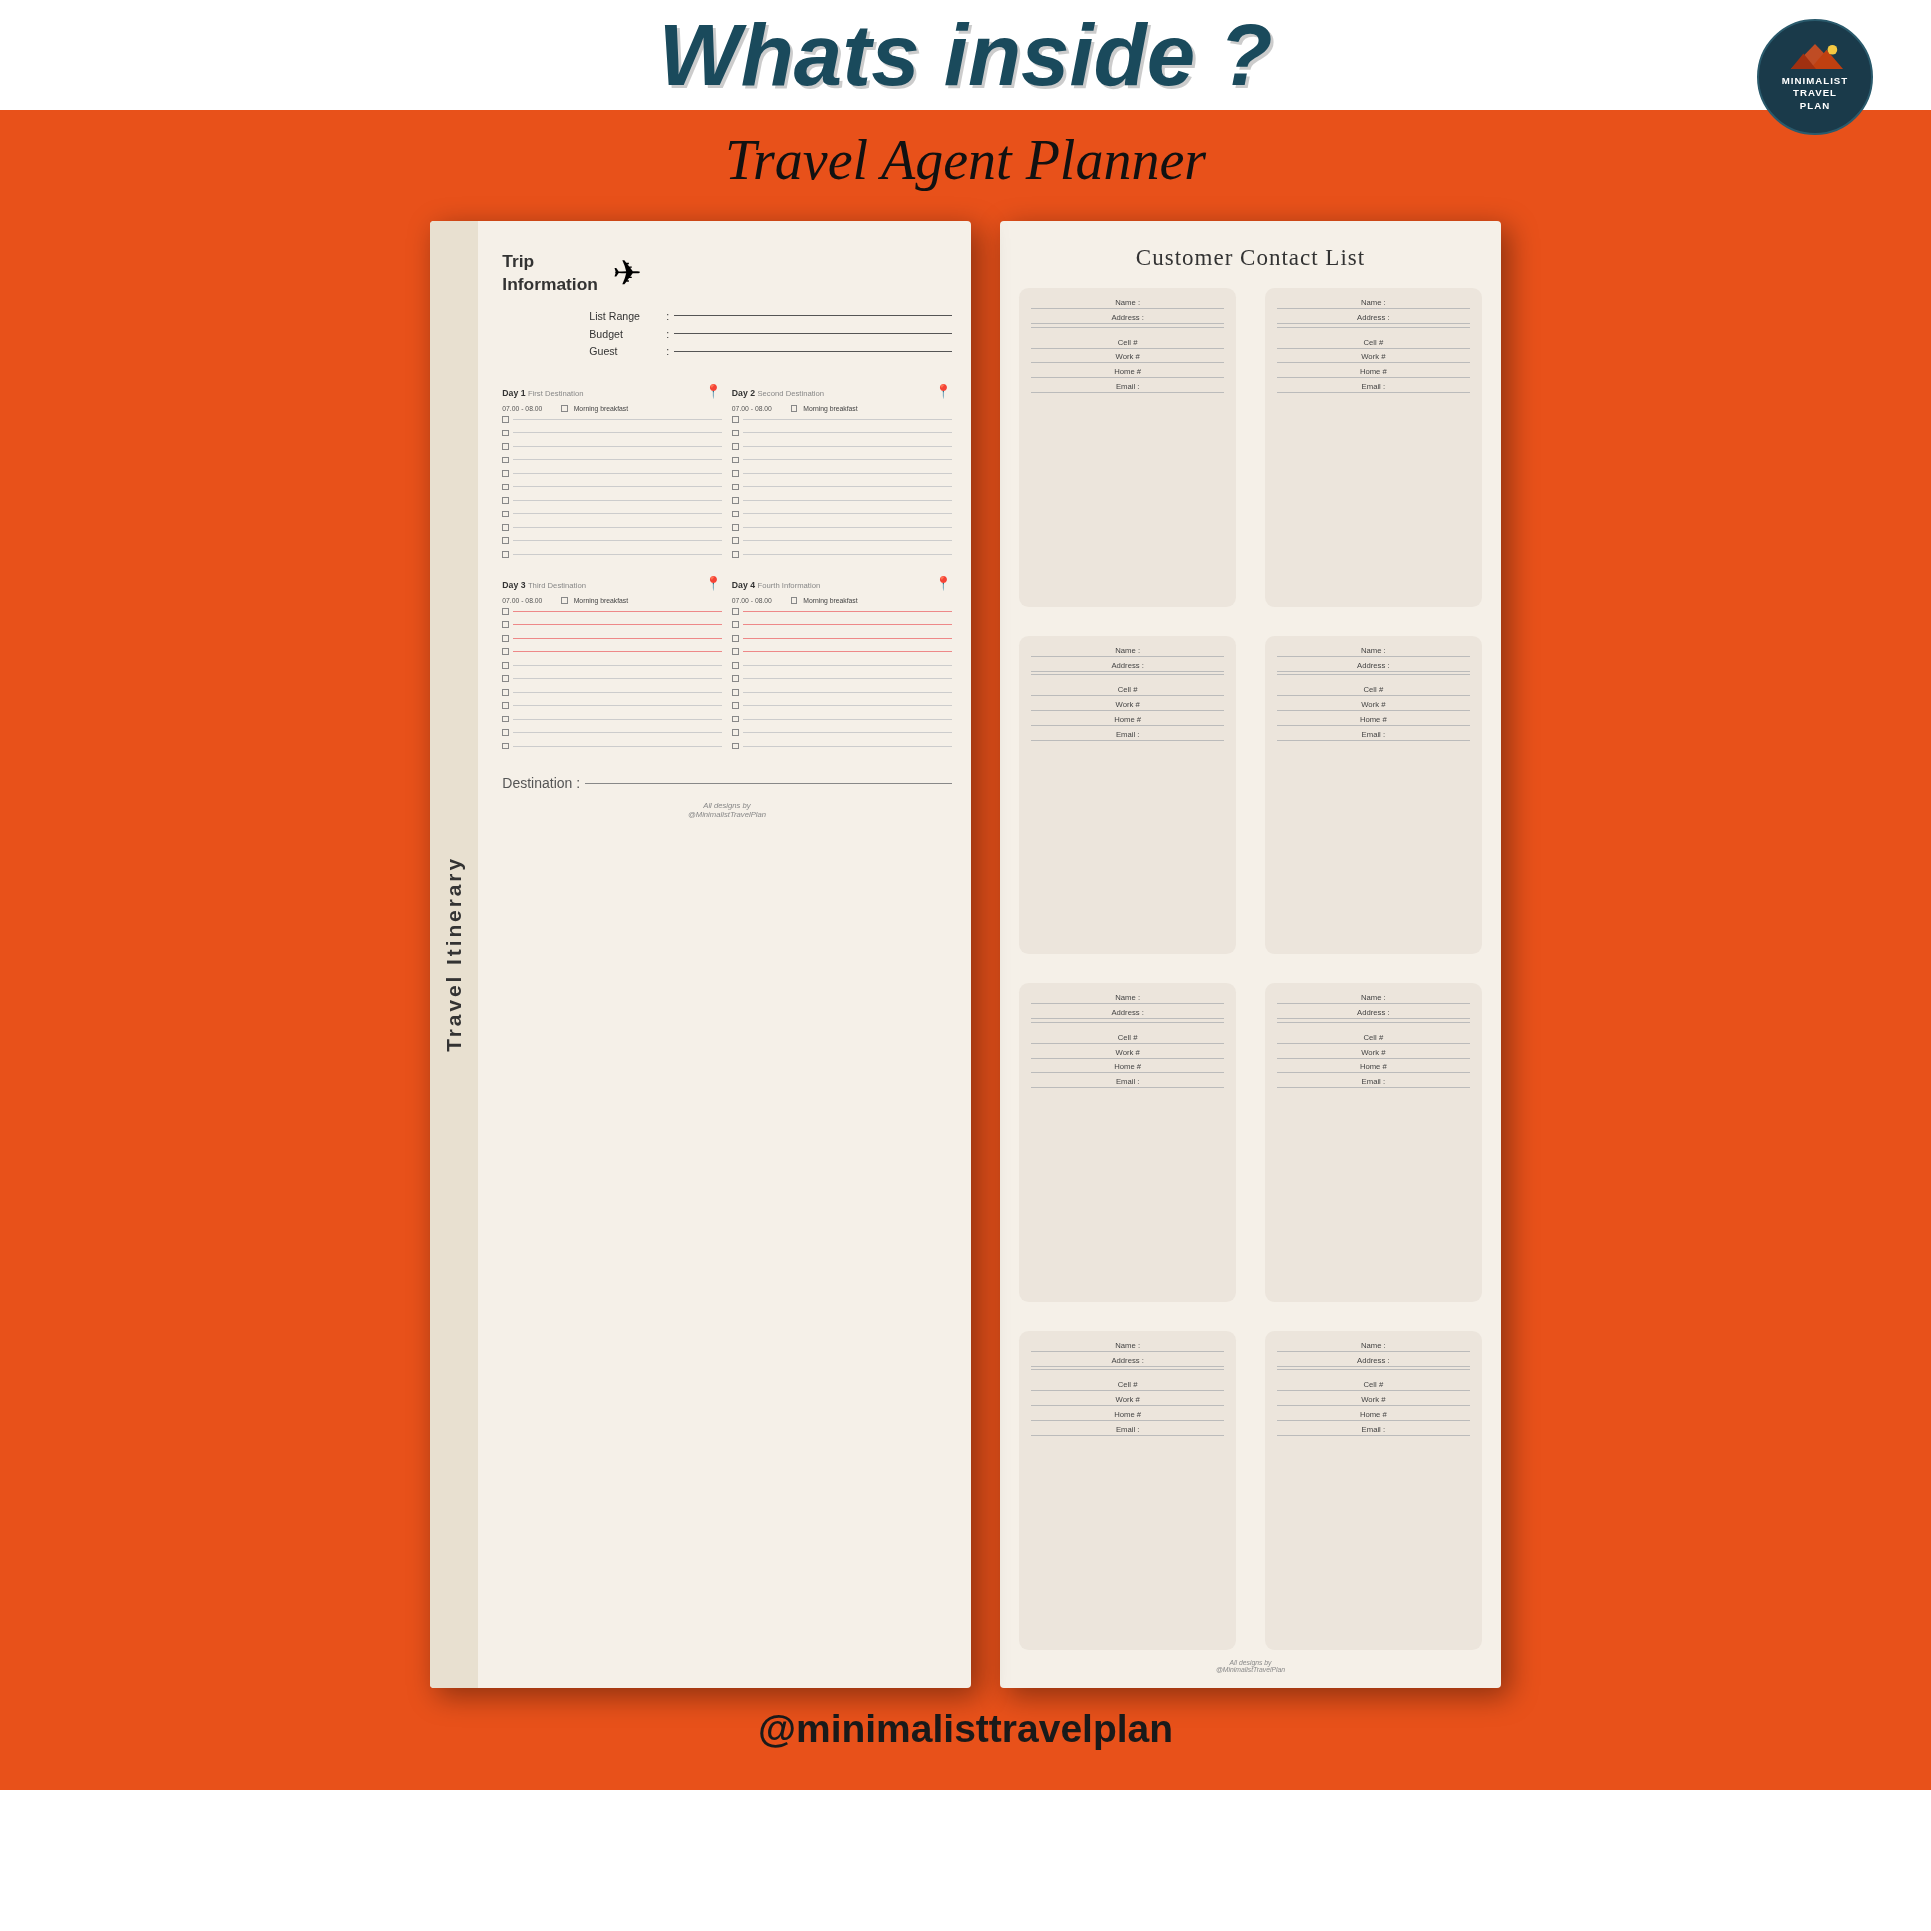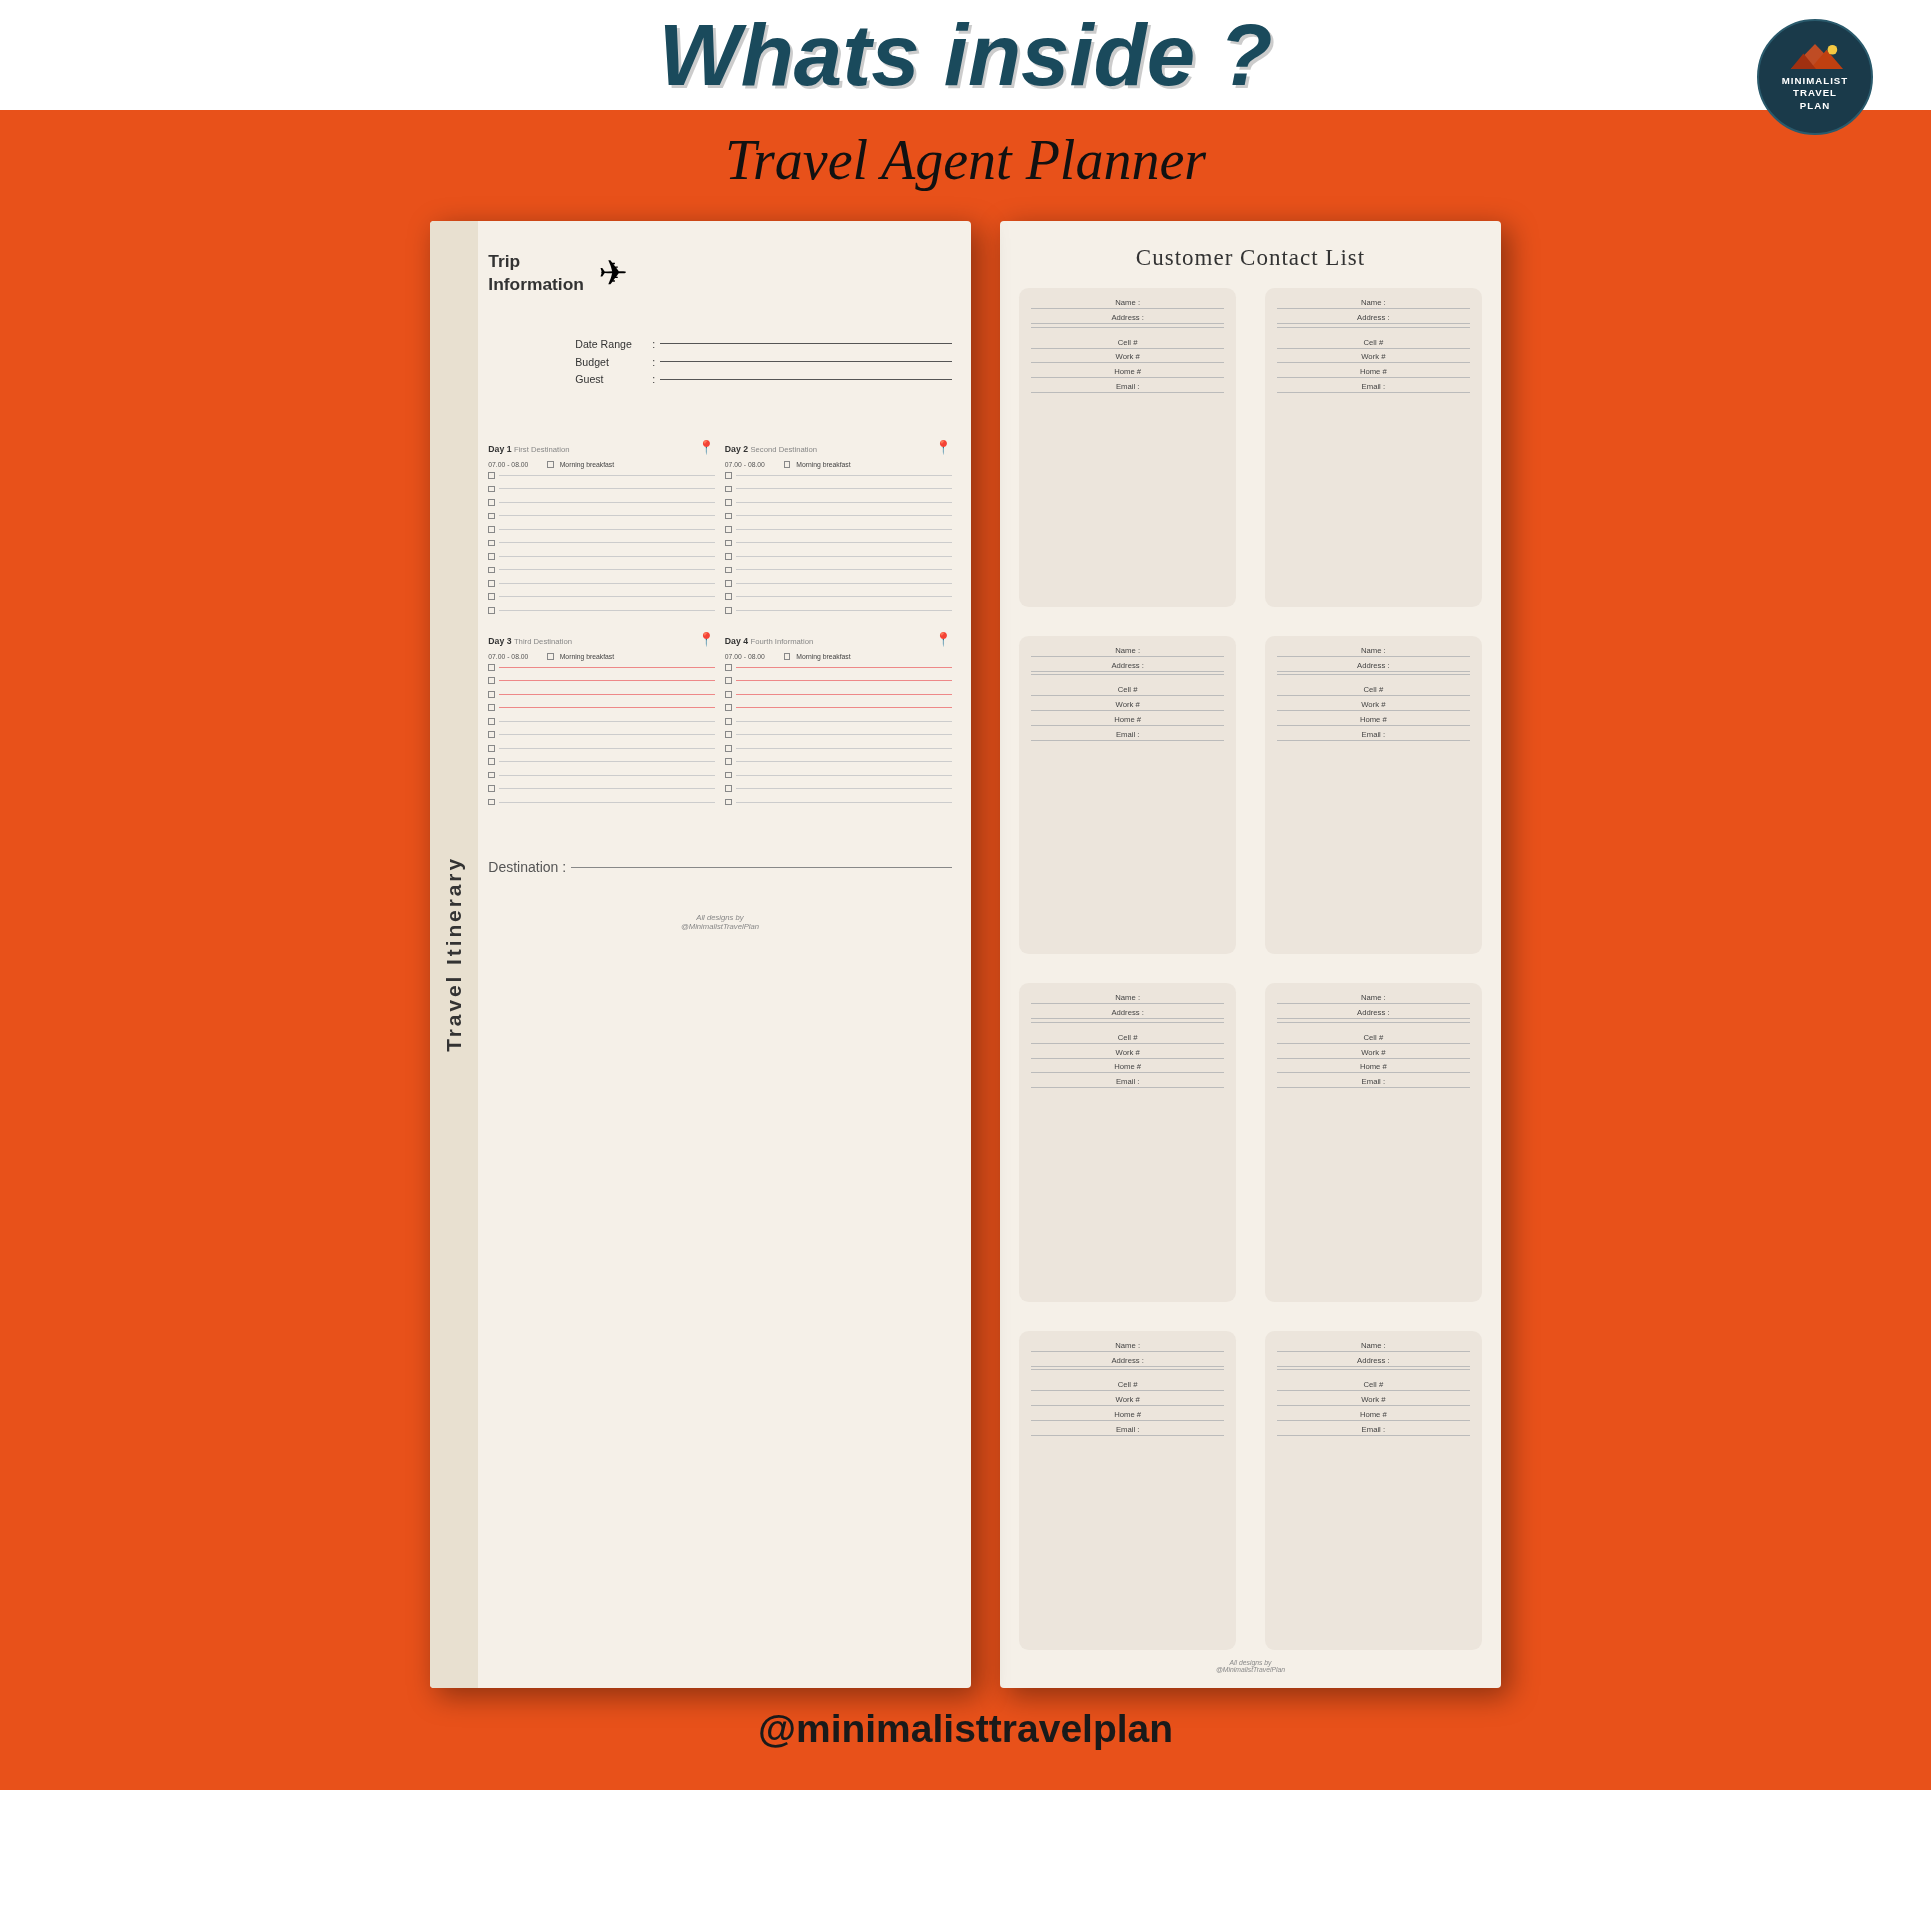--- a/index.html
+++ b/index.html
@@ -118,24 +118,23 @@
     .itinerary-sidebar-text {
       writing-mode: vertical-rl;
       transform: rotate(180deg);
       font-size: 21px;
       font-weight: bold;
       color: #333;
       letter-spacing: 2.9px;
     }
 
     .itinerary-content {
-      margin-left: 39px;
+      margin-left: 53px;
       display: flex;
       flex-direction: column;
-      gap: 28px;
     }
 
     .trip-info-header {
       display: flex;
       align-items: center;
       gap: 14.5px;
       margin-bottom: 14.5px;
       margin-top: 9.7px;
     }
 
@@ -398,21 +397,21 @@
 
         <div class="trip-info-header">
           <div>
             <div class="trip-info-title">Trip<br>Information</div>
           </div>
           <span class="plane-icon">✈</span>
         </div>
 
         <div class="trip-fields">
           <div class="trip-field-row">
-            <span class="trip-field-label">Date Range</span>
+            <span class="trip-field-label">List Range</span>
             <span class="trip-field-colon">:</span>
             <div class="trip-field-line"></div>
           </div>
           <div class="trip-field-row">
             <span class="trip-field-label">Budget</span>
             <span class="trip-field-colon">:</span>
             <div class="trip-field-line"></div>
           </div>
           <div class="trip-field-row">
             <span class="trip-field-label">Guest</span>

